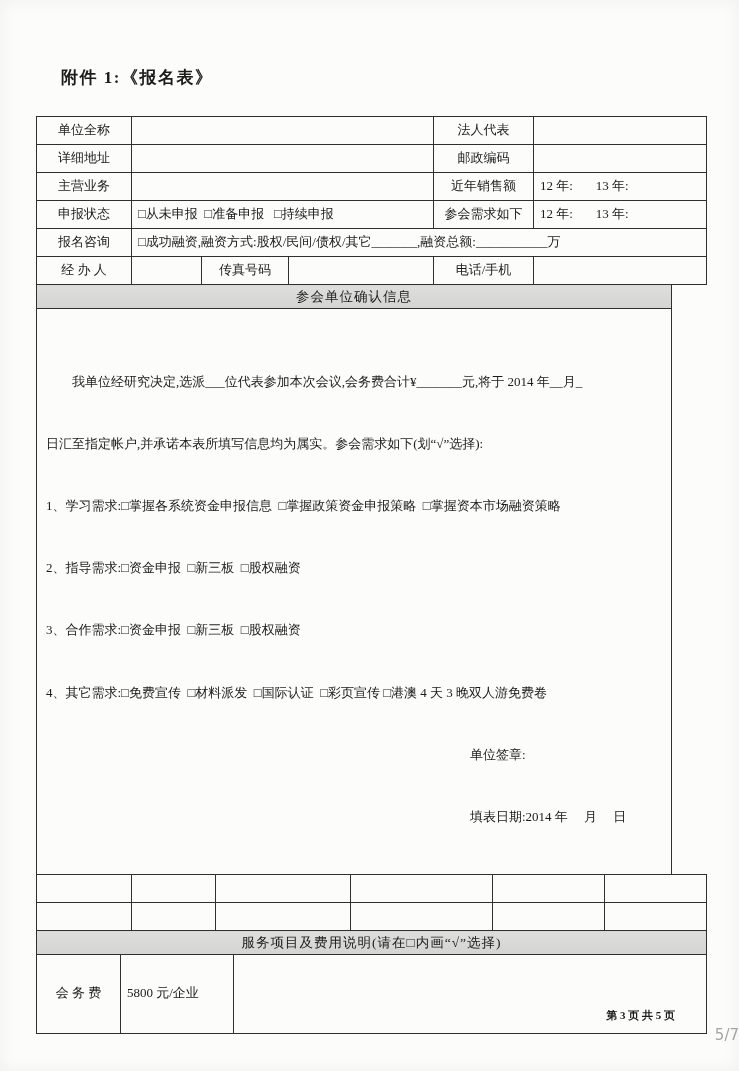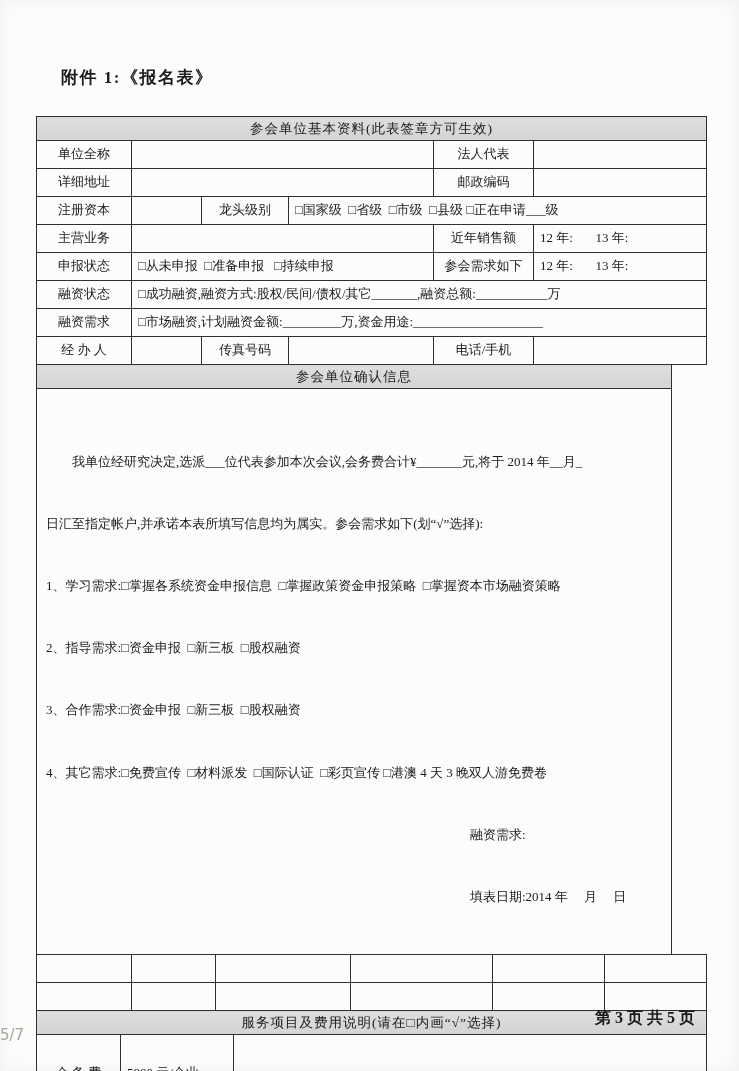--- a/index.html
+++ b/index.html
@@ -27,26 +27,26 @@
   .confirm-cell{padding:23px 9px 7px 9px;}
   .cline{line-height:24.5px;}
   .sigline{padding-left:424px;}
   .svc-desc{padding:1px 8px;}
   .r52 td{height:50px;}
   .footer-left{
     position:absolute;left:64px;top:1008px;font-size:13.5px;font-weight:bold;
     white-space:pre-wrap;
   }
   .footer-right{
-    position:absolute;right:44px;top:1008px;font-size:16px;font-weight:bold;
+    position:absolute;right:64px;top:1008px;font-size:11px;font-weight:bold;
     white-space:pre-wrap;
     text-align:center;
   }
   .page-overlay{
-    position:absolute;left:0;right:0;top:1026px;text-align:left;
+    position:absolute;left:0;right:0;top:1026px;text-align:right;
     font-family:"DejaVu Sans","Liberation Sans",sans-serif;font-size:15px;color:#a5a5a3;
   }
 </style>
 </head>
 <body>
 
 <div class="page">
 
   <div class="doc-title">附件 1:《报名表》</div>
 
@@ -55,60 +55,47 @@
     <table>
       <colgroup>
         <col style="width:95px">
           <col style="width:70px">
           <col style="width:87px">
         <col style="width:145px">
           <col style="width:100px">
           <col style="width:173px">
       </colgroup>
       <tbody>
-          <tr class="sec">
-        <td colspan="6">参会单位基本资料(此表签章方可生效)</td>
-      </tr>
       <tr class="r27">
         <td class="lbl">单位全称</td>
         <td colspan="3"></td>
         <td class="lbl">法人代表</td>
         <td></td>
       </tr>
       <tr class="r27">
         <td class="lbl">详细地址</td>
         <td colspan="3"></td>
         <td class="lbl">邮政编码</td>
         <td></td>
-      </tr>
-      <tr class="r27">
-        <td class="lbl">注册资本</td>
-        <td></td>
-        <td class="lbl">龙头级别</td>
-        <td colspan="3">□国家级  □省级  □市级  □县级 □正在申请___级</td>
       </tr>
       <tr class="r27">
         <td class="lbl">主营业务</td>
         <td colspan="3"></td>
         <td class="lbl">近年销售额</td>
         <td>12 年:       13 年:</td>
       </tr>
       <tr class="r27">
         <td class="lbl">申报状态</td>
         <td colspan="3">□从未申报  □准备申报   □持续申报</td>
         <td class="lbl">参会需求如下</td>
         <td>12 年:       13 年:</td>
       </tr>
       <tr class="r27">
-        <td class="lbl">融资状态</td>
+        <td class="lbl">报名咨询</td>
         <td colspan="5">□成功融资,融资方式:股权/民间/债权/其它_______,融资总额:___________万</td>
-      </tr>
-      <tr class="r27">
-        <td class="lbl">融资需求</td>
-        <td colspan="5">□市场融资,计划融资金额:_________万,资金用途:____________________</td>
       </tr>
       <tr class="r27">
         <td class="lbl">经 办 人</td>
         <td></td>
         <td class="lbl">传真号码</td>
         <td></td>
         <td class="lbl">电话/手机</td>
         <td></td>
       </tr>
     </tbody>
@@ -120,21 +107,21 @@
         <td>参会单位确认信息</td>
       </tr>
       <tr>
         <td class="confirm-cell">
           <div class="cline">　　我单位经研究决定,选派___位代表参加本次会议,会务费合计¥_______元,将于 2014 年__月_</div>
           <div class="cline">日汇至指定帐户,并承诺本表所填写信息均为属实。参会需求如下(划“√”选择):</div>
           <div class="cline">1、学习需求:□掌握各系统资金申报信息  □掌握政策资金申报策略  □掌握资本市场融资策略</div>
           <div class="cline">2、指导需求:□资金申报  □新三板  □股权融资</div>
           <div class="cline">3、合作需求:□资金申报  □新三板  □股权融资</div>
           <div class="cline">4、其它需求:□免费宣传  □材料派发  □国际认证  □彩页宣传 □港澳 4 天 3 晚双人游免费卷</div>
-          <div class="cline sigline">融资需求:</div>
+          <div class="cline sigline">单位签章:</div>
           <div class="cline sigline">填表日期:2014 年     月     日</div>
         </td>
       </tr>
     </tbody>
       </table>
 
     <table>
       <colgroup>
         <col style="width:95px">
           <col style="width:84px">

